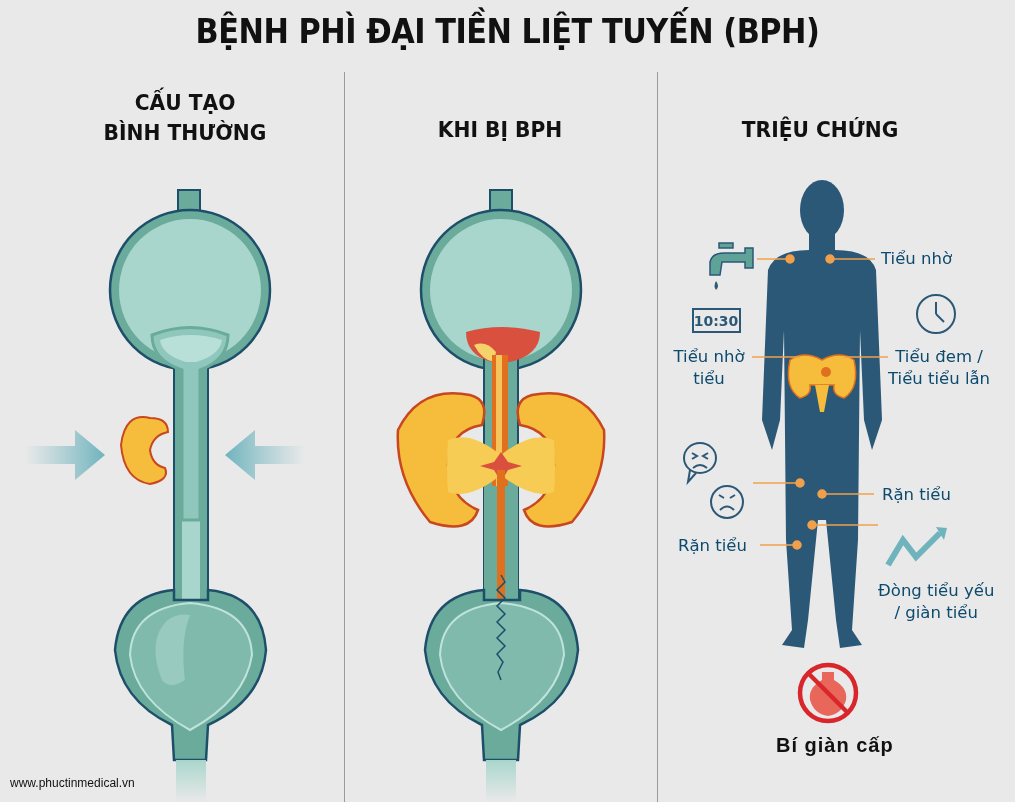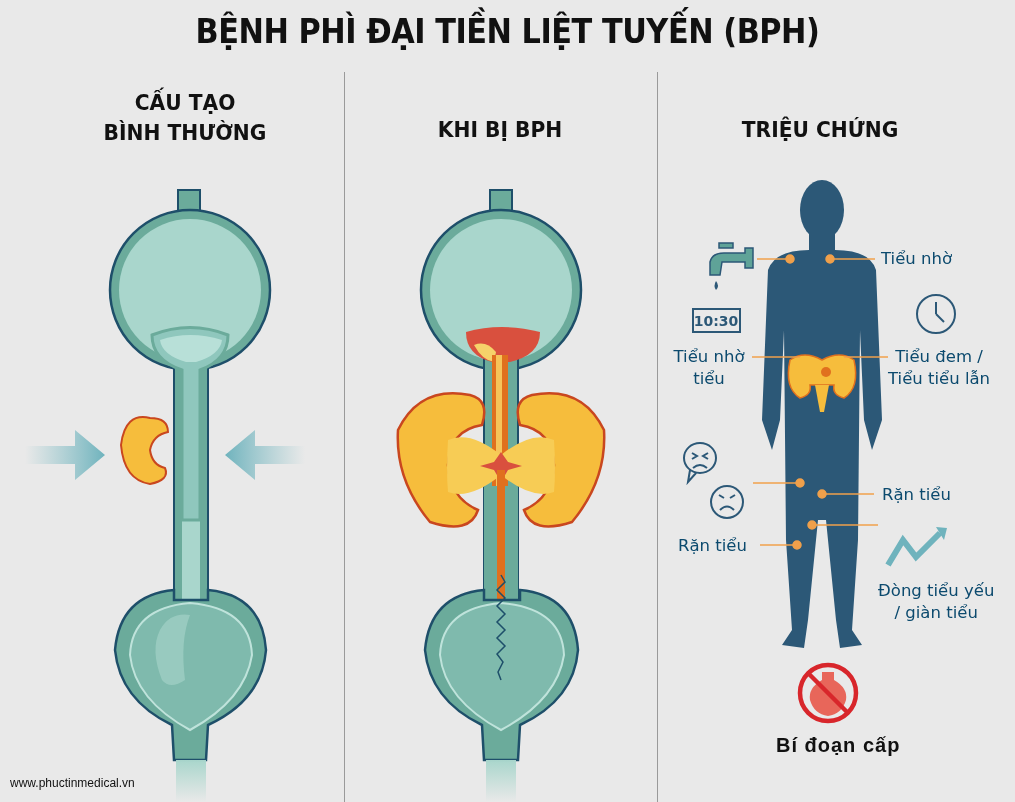--- a/index.html
+++ b/index.html
@@ -159,15 +159,15 @@
 <div class="label" style="left:888px;top:346px;text-align:center;">
   <div>Tiểu đem /</div>
   <div>Tiểu tiểu lẫn</div>
 </div>
 <div class="label" style="left:882px;top:484px;">Rặn tiểu</div>
 <div class="label" style="left:678px;top:535px;">Rặn tiểu</div>
 <div class="label" style="left:862px;top:580px;text-align:center;margin-left:16px;">
   <div>Đòng tiểu yếu</div>
   <div>/ giàn tiểu</div>
 </div>
-<div class="final">Bí đoạn cấp</div>
+<div class="final">Bí giàn cấp</div>
 
 <div class="footer">www.phuctinmedical.vn</div>
 
 </body></html>

